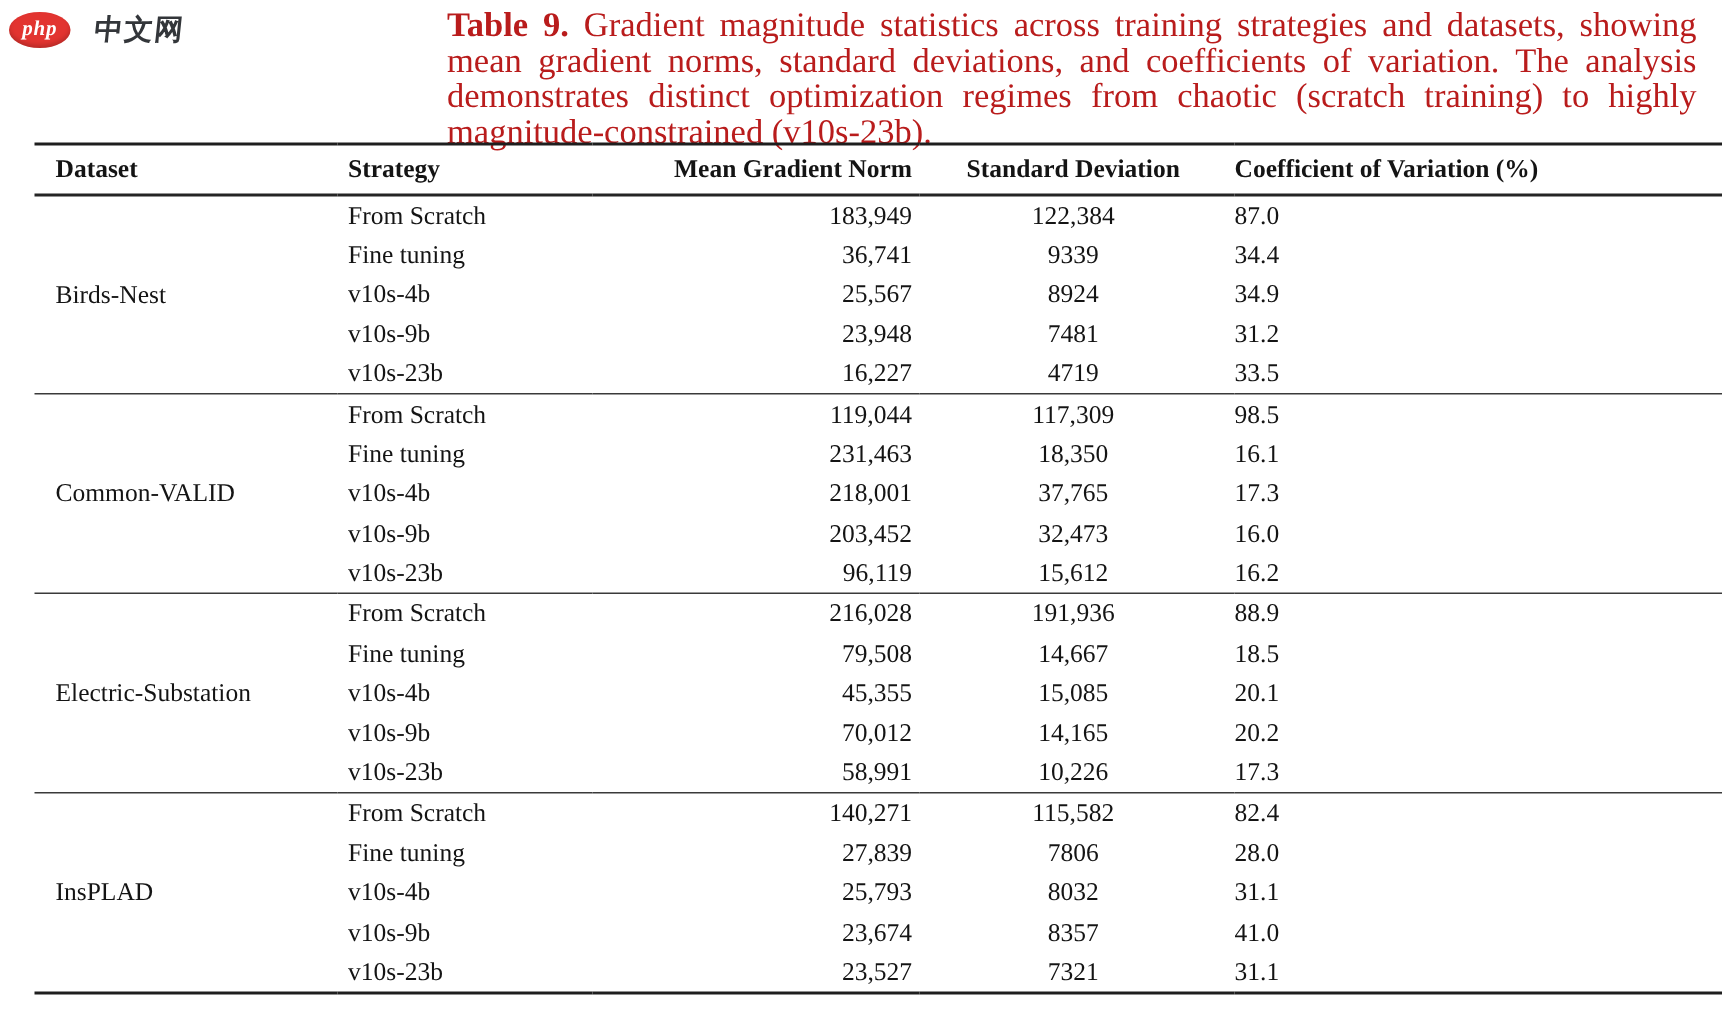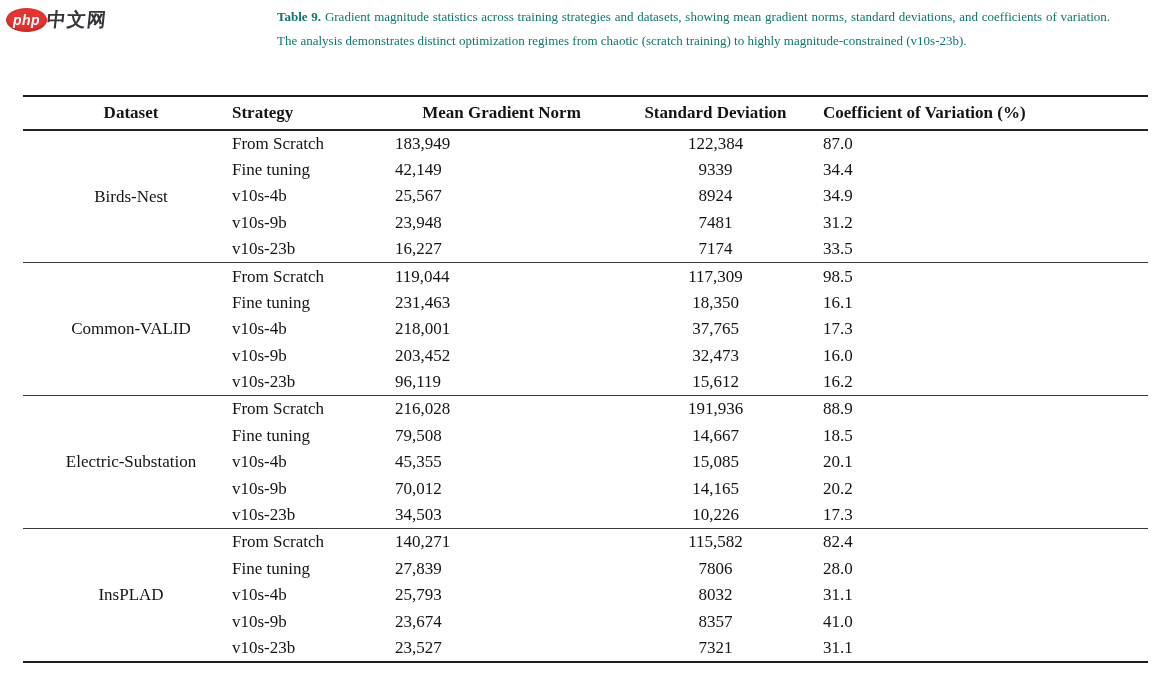--- a/index.html
+++ b/index.html
@@ -6,59 +6,59 @@
   html, body { background: #ffffff; }
   body {
     width: 1153px; height: 686px; position: relative; overflow: hidden;
     font-family: "Liberation Serif", serif;
     color: #121212;
   }
 
   
   .logo {
     position: absolute; left: 6px; top: 7px;
-    display: flex; align-items: center; gap: 0;
-    font-family: Liberation Sans, sans-serif;
+    display: flex; align-items: center; gap: 16px;
+    font-family: Liberation Serif, serif;
   }
   .logo-badge {
     display: inline-flex; align-items: center; justify-content: center;
     width: 41px; height: 24px; border-radius: 50%;
     color: #ffffff; font-weight: bold; font-style: italic;
     font-size: 14px; letter-spacing: 0.5px;
     box-shadow: inset 0 -2px 3px rgba(0,0,0,0.18);
   }
   .logo-text {
     font-weight: bold; font-size: 19px; color: #33363a;
     letter-spacing: 1px; transform: skewX(-6deg);
   }
 
   
   .caption {
-    position: absolute; left: 277px; top: 5px; width: 833px;
-    font-size: 13px; line-height: 23.6px; text-align: justify;
-    color: #0f766e;
+    position: absolute; left: 298px; top: 5px; width: 833px;
+    font-size: 23px; line-height: 23.6px; text-align: justify;
+    color: #b91c1c;
   }
   .caption b { font-weight: bold; }
 
   
   table.stats {
     position: absolute; left: 23px; top: 95px; width: 1125px;
     border-collapse: collapse; table-layout: fixed;
     font-size: 17px; color: #141414;
     border-top: 2.5px solid #1e1e1e;
     border-bottom: 2.5px solid #1e1e1e;
   }
   thead tr { border-bottom: 2px solid #252525; }
   tbody { border-top: 1.5px solid #3a3a3a; }
   th { font-weight: bold; height: 34px; vertical-align: middle; white-space: nowrap; }
   td { height: 26.6px; vertical-align: middle; white-space: nowrap; }
 
-  .c-dataset  { width: 202px; text-align: center;  padding-left: 14px; margin-top: 44px; }
+  .c-dataset  { width: 202px; text-align: left;  padding-left: 14px; margin-top: 44px; }
   .c-strategy { width: 170px; text-align: left;  padding-left: 7px;  }
-  .c-mean     { width: 218px; padding-right: 5px; margin-top: 26px; }
+  .c-mean     { width: 218px; text-align: right; padding-right: 5px; margin-top: 26px; }
   .c-std      { width: 210px; text-align: center; padding-right: 5px; }
   .c-cov      { text-align: left; padding-right: 38px; }
 </style>
 </head>
 <body>
 
 <div class="logo">
   <span class="logo-badge" title="php" style="background: rgb(226, 52, 48);">php</span>
   <span class="logo-text">中文网</span>
 </div>
@@ -81,40 +81,40 @@
 <tbody>
       <tr>
         <td rowspan="5" class="c-dataset">Birds-Nest</td>
         <td class="c-strategy">From Scratch</td>
         <td class="c-mean">183,949</td>
         <td class="c-std">122,384</td>
         <td class="c-cov">87.0</td>
       </tr>
       <tr>
         <td class="c-strategy">Fine tuning</td>
-        <td class="c-mean">42,149</td>
+        <td class="c-mean">36,741</td>
         <td class="c-std">9339</td>
         <td class="c-cov">34.4</td>
       </tr>
       <tr>
         <td class="c-strategy">v10s-4b</td>
         <td class="c-mean">25,567</td>
         <td class="c-std">8924</td>
         <td class="c-cov">34.9</td>
       </tr>
       <tr>
         <td class="c-strategy">v10s-9b</td>
         <td class="c-mean">23,948</td>
         <td class="c-std">7481</td>
         <td class="c-cov">31.2</td>
       </tr>
       <tr>
         <td class="c-strategy">v10s-23b</td>
         <td class="c-mean">16,227</td>
-        <td class="c-std">7174</td>
+        <td class="c-std">4719</td>
         <td class="c-cov">33.5</td>
       </tr>
     </tbody>
     <tbody>
       <tr>
         <td rowspan="5" class="c-dataset">Common-VALID</td>
         <td class="c-strategy">From Scratch</td>
         <td class="c-mean">119,044</td>
         <td class="c-std">117,309</td>
         <td class="c-cov">98.5</td>
@@ -165,21 +165,21 @@
         <td class="c-cov">20.1</td>
       </tr>
       <tr>
         <td class="c-strategy">v10s-9b</td>
         <td class="c-mean">70,012</td>
         <td class="c-std">14,165</td>
         <td class="c-cov">20.2</td>
       </tr>
       <tr>
         <td class="c-strategy">v10s-23b</td>
-        <td class="c-mean">34,503</td>
+        <td class="c-mean">58,991</td>
         <td class="c-std">10,226</td>
         <td class="c-cov">17.3</td>
       </tr>
     </tbody>
     <tbody>
       <tr>
         <td rowspan="5" class="c-dataset">InsPLAD</td>
         <td class="c-strategy">From Scratch</td>
         <td class="c-mean">140,271</td>
         <td class="c-std">115,582</td>

